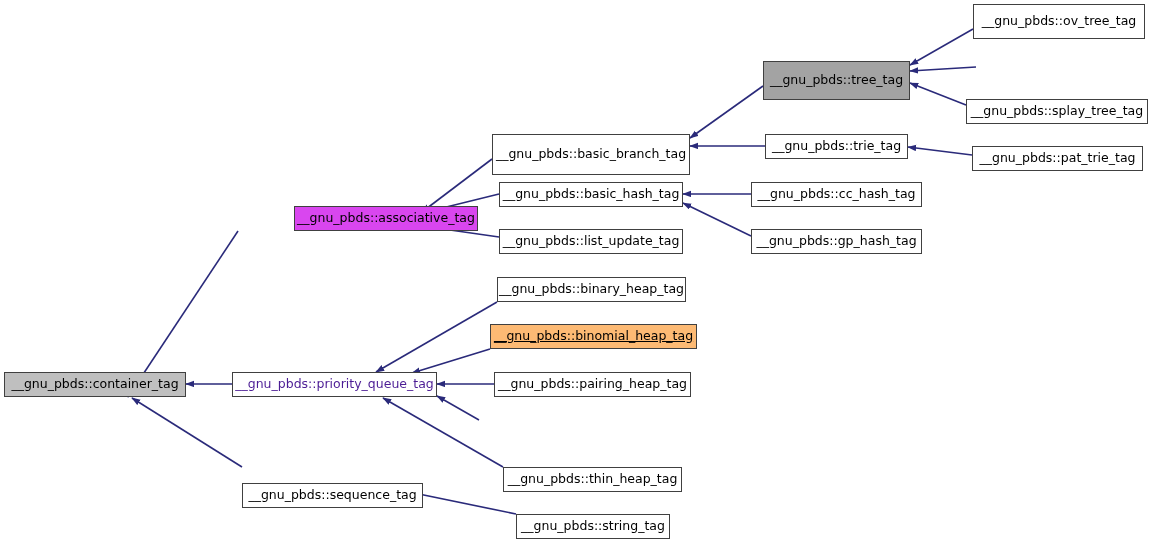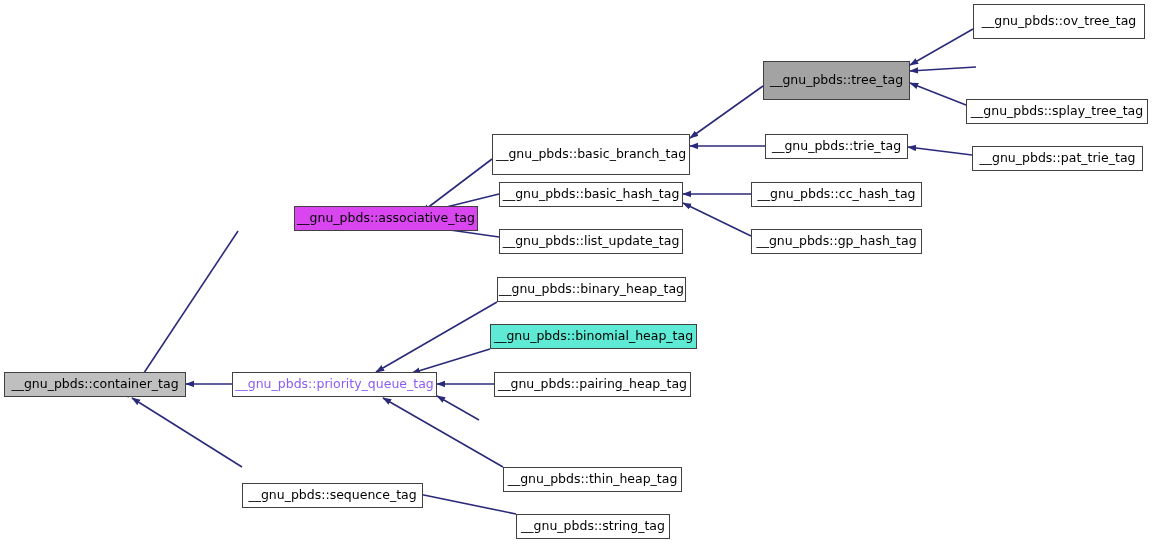--- a/index.html
+++ b/index.html
@@ -77,21 +77,21 @@
       <line x1="479" y1="420" x2="437" y2="396" stroke="#2a2a7a" stroke-width="1.6" marker-end="url(#arrow)"></line>
       <line x1="503" y1="467" x2="383" y2="398" stroke="#2a2a7a" stroke-width="1.6" marker-end="url(#arrow)"></line>
       <line x1="516" y1="514" x2="414" y2="493" stroke="#2a2a7a" stroke-width="1.6" marker-end="url(#arrow)"></line>
     </svg>
 <div class="node root" style="left: 4px; top: 372px; width: 182px; height: 25px; border-color: rgb(64, 64, 64); color: rgb(0, 0, 0); background: rgb(191, 191, 191);">
       <span class="label">__gnu_pbds::container_tag</span>
     </div>
     <div class="node" style="left: 252px; top: 206px; width: 184px; height: 25px; border-color: rgb(64, 64, 64); color: rgb(0, 0, 0); background: #d946ef; margin-left: 42px;">
       <span class="label">__gnu_pbds::associative_tag</span>
     </div>
-    <div class="node" style="left: 232px; top: 372px; width: 205px; height: 25px; border-color: rgb(64, 64, 64); color: #8b5cf6; background: rgb(255, 255, 255);">
+    <div class="node" style="left: 232px; top: 372px; width: 205px; height: 25px; border-color: rgb(64, 64, 64); color: #4c1d95; background: rgb(255, 255, 255);">
       <span class="label">__gnu_pbds::priority_queue_tag</span>
     </div>
     <div class="node" style="left: 242px; top: 467px; width: 181px; height: 25px; border-color: rgb(64, 64, 64); color: rgb(0, 0, 0); background: rgb(255, 255, 255); margin-top: 16px;">
       <span class="label">__gnu_pbds::sequence_tag</span>
     </div>
     <div class="node" style="left: 492px; top: 134px; width: 198px; height: 41px; border-color: rgb(64, 64, 64); color: rgb(0, 0, 0); background: rgb(255, 255, 255);">
       <span class="label">__gnu_pbds::basic_branch_tag</span>
     </div>
     <div class="node" style="left: 499px; top: 182px; width: 184px; height: 25px; border-color: rgb(64, 64, 64); color: rgb(0, 0, 0); background: rgb(255, 255, 255);">
       <span class="label">__gnu_pbds::basic_hash_tag</span>
@@ -116,21 +116,21 @@
     </div>
     <div class="node" style="left: 966px; top: 99px; width: 182px; height: 25px; border-color: rgb(64, 64, 64); color: rgb(0, 0, 0); background: rgb(255, 255, 255);">
       <span class="label">__gnu_pbds::splay_tree_tag</span>
     </div>
     <div class="node" style="left: 972px; top: 146px; width: 171px; height: 25px; border-color: rgb(64, 64, 64); color: rgb(0, 0, 0); background: rgb(255, 255, 255);">
       <span class="label">__gnu_pbds::pat_trie_tag</span>
     </div>
     <div class="node" style="left: 497px; top: 277px; width: 189px; height: 25px; border-color: rgb(64, 64, 64); color: rgb(0, 0, 0); background: rgb(255, 255, 255);">
       <span class="label">__gnu_pbds::binary_heap_tag</span>
     </div>
-    <div class="node" style="left: 490px; top: 324px; width: 207px; height: 25px; border-color: rgb(64, 64, 64); color: rgb(0, 0, 0); background: #5eead4;">
+    <div class="node" style="left: 490px; top: 324px; width: 207px; height: 25px; border-color: rgb(64, 64, 64); color: rgb(0, 0, 0); background: #fdba74; text-decoration: underline;">
       <span class="label">__gnu_pbds::binomial_heap_tag</span>
     </div>
     <div class="node" style="left: 494px; top: 372px; width: 197px; height: 25px; border-color: rgb(64, 64, 64); color: rgb(0, 0, 0); background: rgb(255, 255, 255);">
       <span class="label">__gnu_pbds::pairing_heap_tag</span>
     </div>
     <div class="node" style="left: 503px; top: 467px; width: 179px; height: 25px; border-color: rgb(64, 64, 64); color: rgb(0, 0, 0); background: rgb(255, 255, 255);">
       <span class="label">__gnu_pbds::thin_heap_tag</span>
     </div>
     <div class="node" style="left: 516px; top: 514px; width: 154px; height: 25px; border-color: rgb(64, 64, 64); color: rgb(0, 0, 0); background: rgb(255, 255, 255);">
       <span class="label">__gnu_pbds::string_tag</span>

